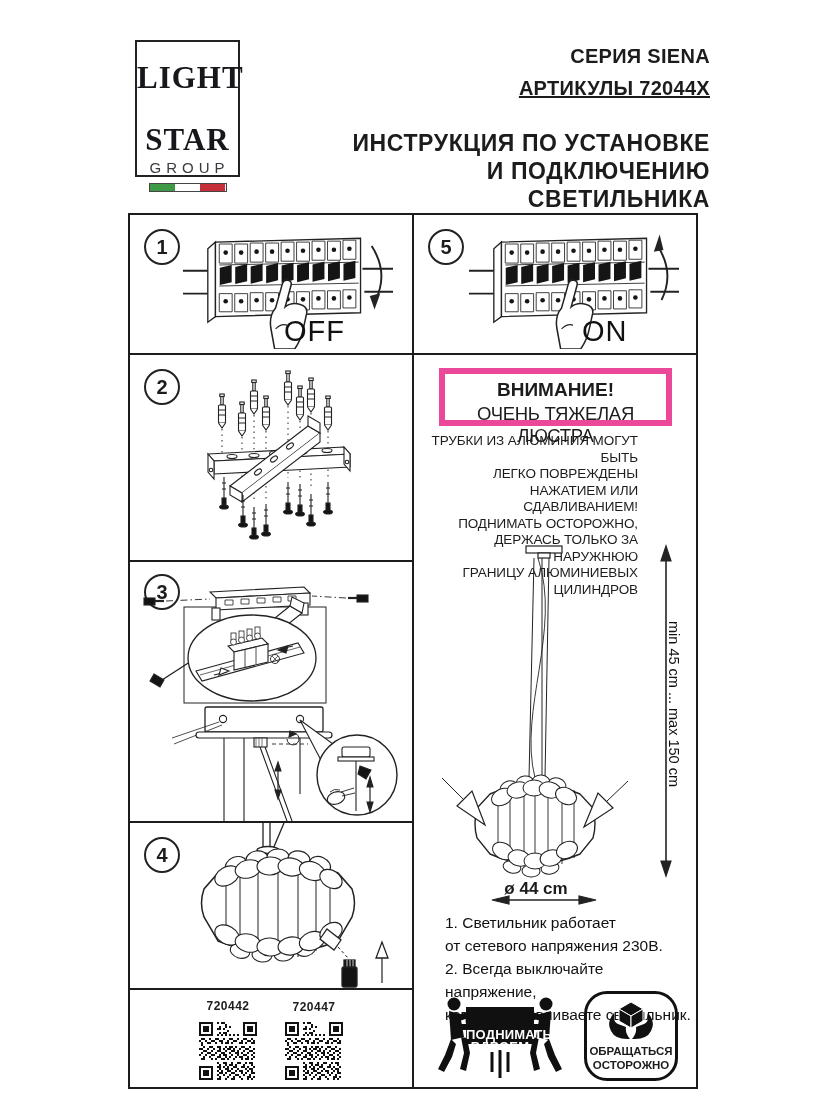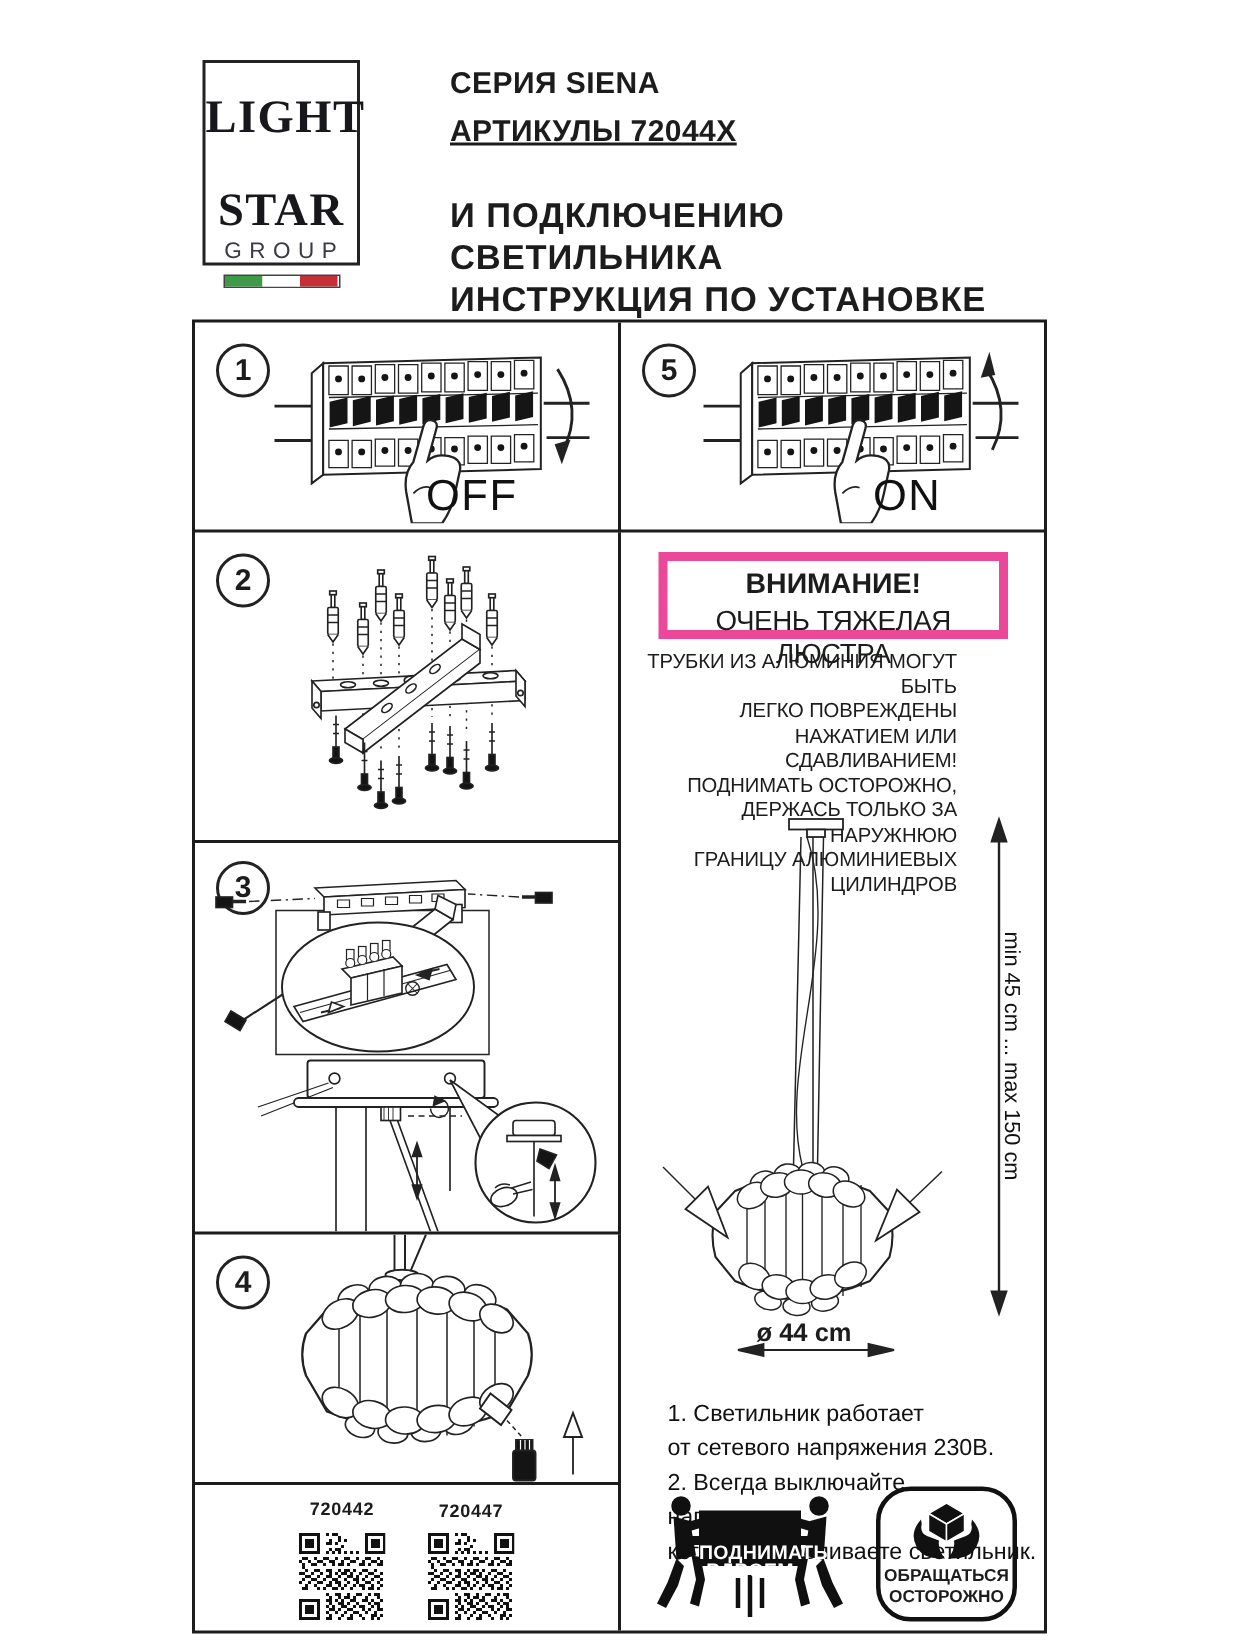--- a/index.html
+++ b/index.html
@@ -7,21 +7,21 @@
         font-family:"Liberation Sans",sans-serif;color:#1c1c1c;}
   .abs{position:absolute;}
   svg{display:block;}
   
   .logo-box{left:135px;top:40px;width:105px;height:137px;border:2px solid #222;box-sizing:border-box;text-align:center;}
   .logo-word{font-family:"Liberation Serif",serif;font-weight:bold;font-size:31px;line-height:30px;letter-spacing:1px;color:#17171c;margin-top:32px;}
   .logo-word1{margin-top:21px;}
   .logo-group{font-size:15px;letter-spacing:5px;color:#3a3a42;margin-top:4px;padding-left:4px;}
   .logo-flag{position:relative;margin:7px auto 0;width:78px;height:9px;border:1px solid #444;box-sizing:border-box;display:flex;}
   .logo-flag span{flex:1;}
-  .titles{left:300px;top:45px;width:398px;}
+  .titles{left:312px;top:45px;width:398px;text-align:right;}
   .t-series{font-size:20px;font-weight:bold;letter-spacing:.3px;}
   .t-art{font-size:20px;font-weight:bold;margin-top:9px;letter-spacing:.3px;text-decoration:underline;}
   .t-instr{margin-top:29px;font-size:23px;font-weight:bold;line-height:28px;letter-spacing:.6px;}
   
   .grid{left:128px;top:213px;width:570px;height:876px;border:2px solid #1c1c1c;box-sizing:border-box;}
   .cell{position:absolute;box-sizing:border-box;}
   .bR{border-right:2px solid #1c1c1c;}
   .bB{border-bottom:2px solid #1c1c1c;}
   .cell1{left:0;top:0;width:284px;height:140px;}
   .cell5{left:284px;top:0;width:282px;height:140px;}
@@ -33,21 +33,21 @@
   .stepnum{width:36px;height:36px;border:2px solid #222;border-radius:50%;box-sizing:border-box;
            font-size:20px;font-weight:bold;text-align:center;line-height:32px;}
   .onoff{font-size:29px;letter-spacing:1px;color:#111;}
   
   .warnbox{left:25px;top:13px;width:233px;height:58px;border:6px solid #ec4899;box-sizing:border-box;text-align:center;}
   .warn1{font-size:19px;font-weight:bold;margin-top:5px;}
   .warn2{font-size:18.5px;margin-top:2px;letter-spacing:-0.3px;}
   .warnbody{left:0;top:78px;width:224px;text-align:right;font-size:13.5px;font-weight:normal;line-height:16.5px;letter-spacing:-0.1px;}
   .vdim{left:252px;top:266px;height:170px;writing-mode:vertical-rl;text-orientation:mixed;font-size:14.5px;white-space:nowrap;color:#111;}
   .diam{left:40px;top:524px;width:164px;text-align:center;font-size:17px;font-weight:bold;}
-  .notes{left:31px;top:556px;width:248px;font-size:15.5px;line-height:23px;color:#111;margin-top:20px;}
+  .notes{left:31px;top:556px;width:248px;font-size:15.5px;line-height:23px;color:#111;}
   
   .qrlabel{width:64px;text-align:center;font-size:12px;font-weight:bold;letter-spacing:.5px;}
   
   .lift{left:24px;top:640px;width:124px;height:86px;}
   .liftbox{left:28px;top:12px;width:68px;height:37px;background:#101010;color:#fff;text-align:center;
            font-size:13px;font-weight:bold;line-height:12px;letter-spacing:.2px;padding-top:22px;box-sizing:border-box;}
   .care{left:170px;top:636px;width:94px;height:90px;border:3px solid #111;border-radius:23px;box-sizing:border-box;text-align:center;}
   .caretxt{font-size:11.5px;font-weight:bold;line-height:14px;margin-top:2px;}
 </style>
 </head>
@@ -124,22 +124,22 @@
       <span style="background:#3f9a47"></span>
       <span style="background:#ffffff"></span>
       <span style="background:#c53038"></span>
     </div>
   </div>
 
   <div class="abs titles">
     <div class="t-series">СЕРИЯ SIENA</div>
     <div class="t-art">АРТИКУЛЫ 72044X</div>
     <div class="t-instr">
+      <div>ИНСТРУКЦИЯ ПО УСТАНОВКЕ</div>
       <div>И ПОДКЛЮЧЕНИЮ СВЕТИЛЬНИКА</div>
-      <div>ИНСТРУКЦИЯ ПО УСТАНОВКЕ</div>
     </div>
   </div>
 
   <div class="abs grid">
 
     <div class="cell cell1 bR bB">
       <div class="abs stepnum" style="left:14px;top:14px">1</div>
       <svg class="abs" style="left:52px;top:8px" width="212" height="126" viewBox="0 0 220 131">
         <use href="#breaker"></use>
         <path d="M197 24 Q215 52 201 80" stroke="#222" stroke-width="2" fill="none"></path>

